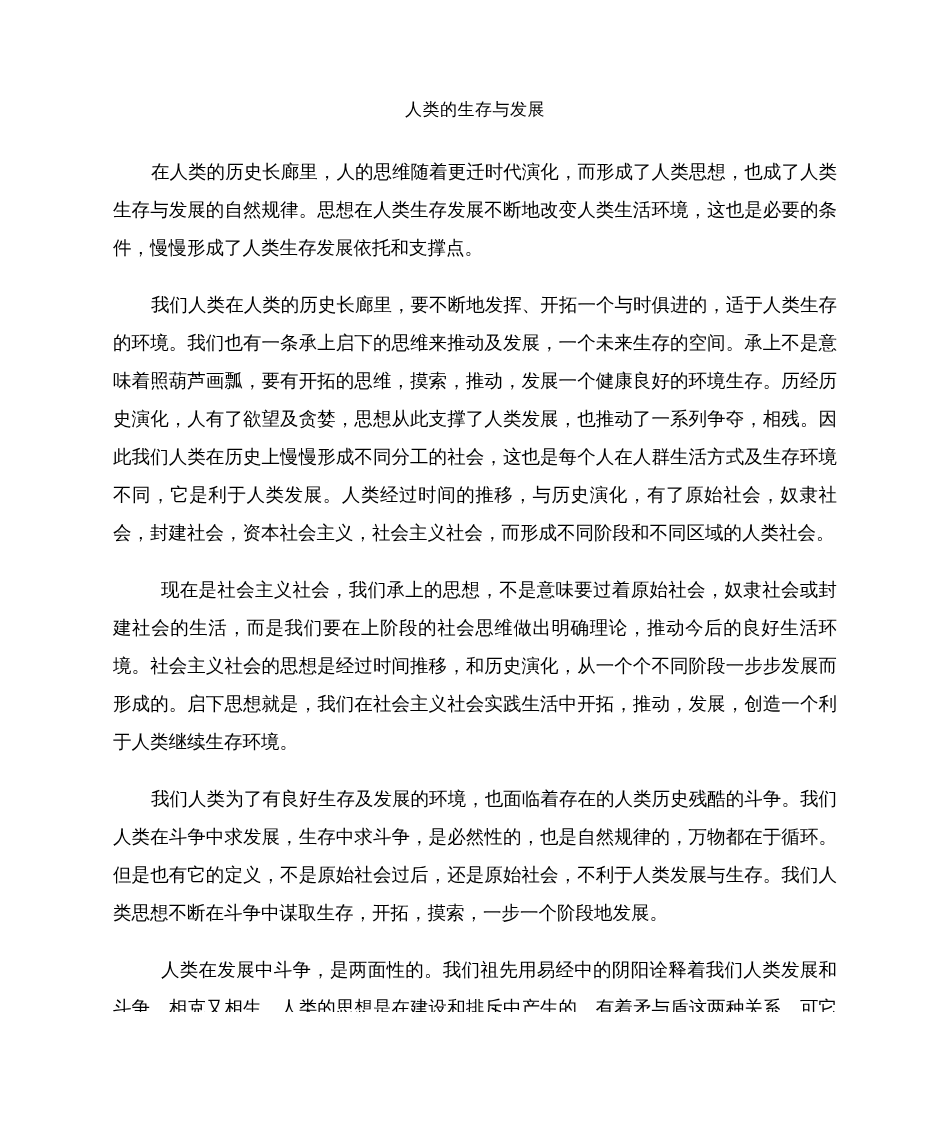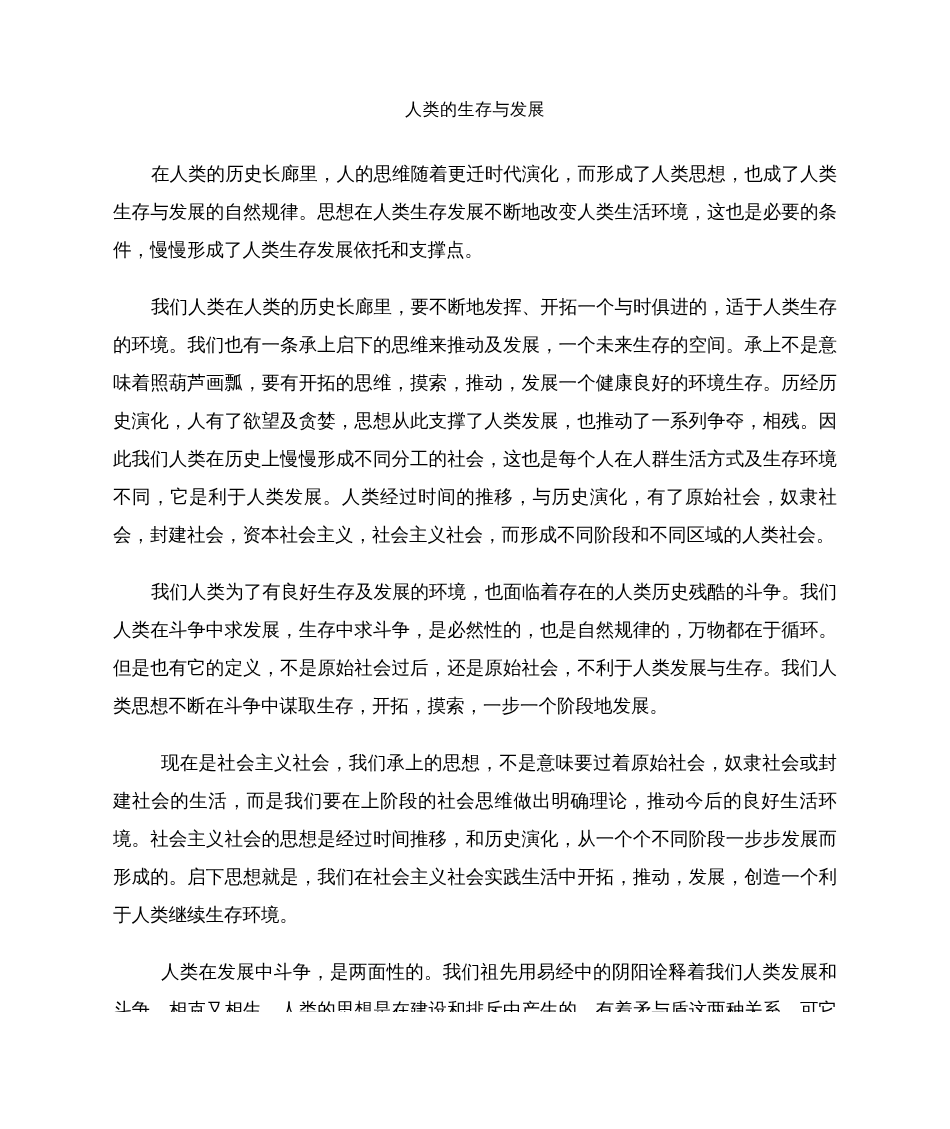--- a/index.html
+++ b/index.html
@@ -29,21 +29,21 @@
     text-align: center;
     letter-spacing: 0.5px;
     margin: 0;
     padding-top: 98px;
     line-height: 24px;
   }
   .paragraphs {
     margin-top: 33px;
   }
   p.para {
-    font-family: Liberation Serif, serif;
+    font-family: Liberation Mono, monospace;
     font-size: 18.5px;
     font-weight: 400;
     color: #000000;
     line-height: 38px;
     margin: 0 0 19px 0;
     text-align: justify;
     text-justify: inter-ideograph;
     letter-spacing: 0px;
     word-break: break-all;
   }
@@ -52,18 +52,18 @@
 </style>
 </head>
 <body>
 
 <div class="page">
   <div class="doc-body">
     <h1 class="doc-title">人类的生存与发展</h1>
     <div class="paragraphs">
       <p class="para indent-2">在人类的历史长廊里，人的思维随着更迁时代演化，而形成了人类思想，也成了人类生存与发展的自然规律。思想在人类生存发展不断地改变人类生活环境，这也是必要的条件，慢慢形成了人类生存发展依托和支撑点。</p>
       <p class="para indent-2">我们人类在人类的历史长廊里，要不断地发挥、开拓一个与时俱进的，适于人类生存的环境。我们也有一条承上启下的思维来推动及发展，一个未来生存的空间。承上不是意味着照葫芦画瓢，要有开拓的思维，摸索，推动，发展一个健康良好的环境生存。历经历史演化，人有了欲望及贪婪，思想从此支撑了人类发展，也推动了一系列争夺，相残。因此我们人类在历史上慢慢形成不同分工的社会，这也是每个人在人群生活方式及生存环境不同，它是利于人类发展。人类经过时间的推移，与历史演化，有了原始社会，奴隶社会，封建社会，资本社会主义，社会主义社会，而形成不同阶段和不同区域的人类社会。</p>
+      <p class="para indent-25">现在是社会主义社会，我们承上的思想，不是意味要过着原始社会，奴隶社会或封建社会的生活，而是我们要在上阶段的社会思维做出明确理论，推动今后的良好生活环境。社会主义社会的思想是经过时间推移，和历史演化，从一个个不同阶段一步步发展而形成的。启下思想就是，我们在社会主义社会实践生活中开拓，推动，发展，创造一个利于人类继续生存环境。</p>
       <p class="para indent-2">我们人类为了有良好生存及发展的环境，也面临着存在的人类历史残酷的斗争。我们人类在斗争中求发展，生存中求斗争，是必然性的，也是自然规律的，万物都在于循环。但是也有它的定义，不是原始社会过后，还是原始社会，不利于人类发展与生存。我们人类思想不断在斗争中谋取生存，开拓，摸索，一步一个阶段地发展。</p>
-      <p class="para indent-25">现在是社会主义社会，我们承上的思想，不是意味要过着原始社会，奴隶社会或封建社会的生活，而是我们要在上阶段的社会思维做出明确理论，推动今后的良好生活环境。社会主义社会的思想是经过时间推移，和历史演化，从一个个不同阶段一步步发展而形成的。启下思想就是，我们在社会主义社会实践生活中开拓，推动，发展，创造一个利于人类继续生存环境。</p>
       <p class="para indent-25">人类在发展中斗争，是两面性的。我们祖先用易经中的阴阳诠释着我们人类发展和斗争，相克又相生。人类的思想是在建设和排斥中产生的，有着矛与盾这两种关系。可它也来自内部矛盾和外来因素。人类思想是在斗争中发展，也是在建设中排斥。人类的生存环境是属于长期的残酷的斗争，当在历史演化和推动下，有一股力量强大时，就在排斥另一股薄弱力量，去建设发展新的生活环境。如果新的力量不够在历史推动下发展，就被旧的力量消灭在萌芽之时。</p>
     </div>
   </div>
 </div>
 
 </body></html>

